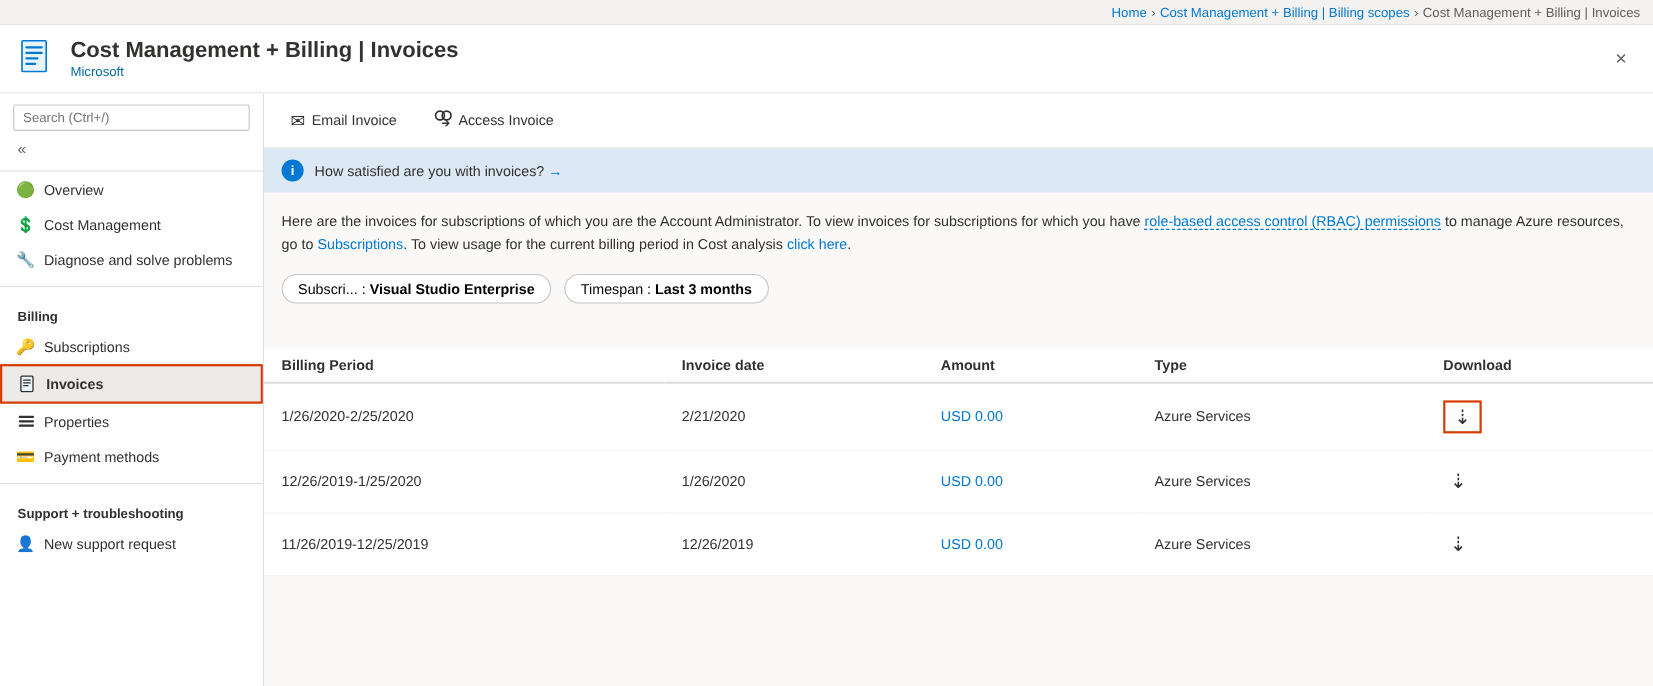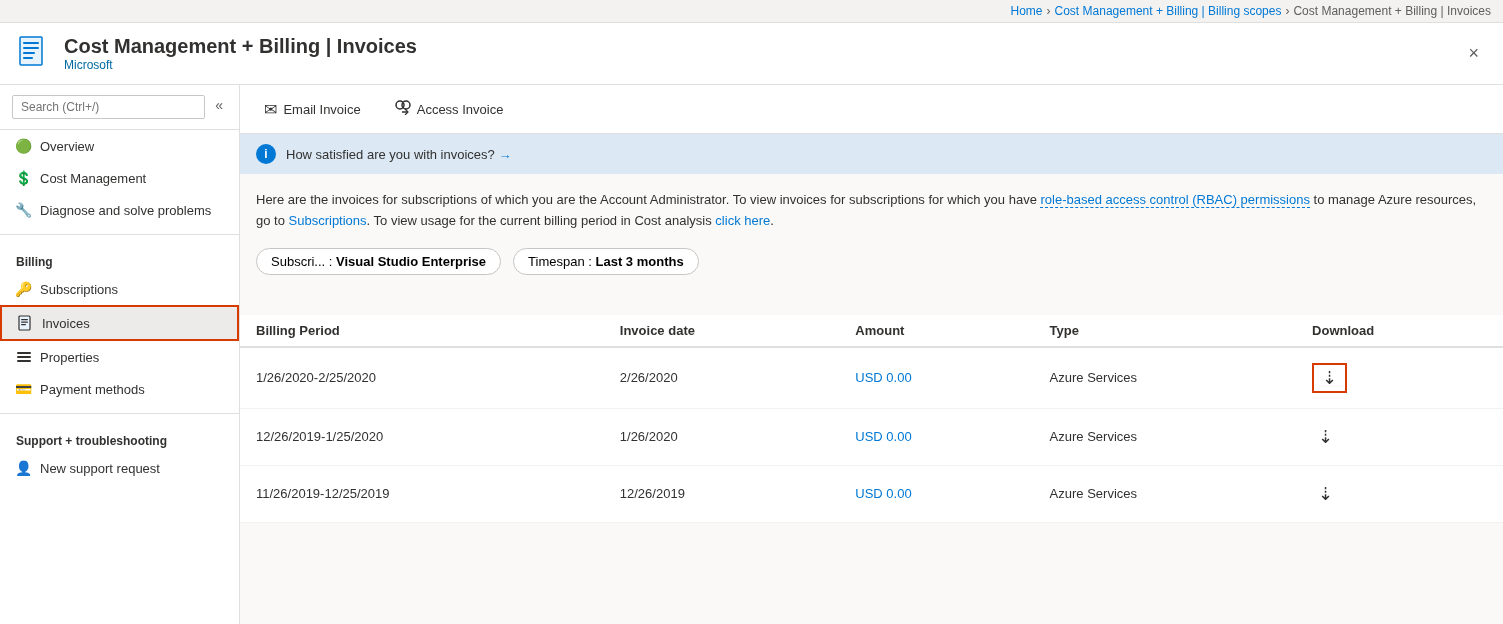--- a/index.html
+++ b/index.html
@@ -68,20 +68,21 @@
       background: #fff;
       overflow-y: auto;
       padding-bottom: 20px;
     }
     .sidebar-search {
       padding: 10px 12px;
       border-bottom: 1px solid #e1dfdd;
       display: flex;
       align-items: flex-start;
       gap: 6px;
+      flex-direction: column;
     }
     .sidebar-search input {
       border: 1px solid #c8c6c4;
       border-radius: 2px;
       padding: 4px 8px;
       font-size: 12px;
       width: 100%;
       color: #605e5c;
     }
     .sidebar-collapse-btn {
@@ -105,21 +106,21 @@
       gap: 8px;
       padding: 8px 16px;
       cursor: pointer;
       color: #323130;
       font-size: 13px;
       text-decoration: none;
     }
     .sidebar-item.active {
       background: #edebe9;
       border: 2px solid #d83b01;
-      font-weight: 400;
+      font-weight: 700;
     }
     .sidebar-item-icon {
       width: 16px;
       height: 16px;
       display: flex;
       align-items: center;
       justify-content: center;
       font-size: 14px;
     }
     .sidebar-divider { border: none; border-top: 1px solid #e1dfdd; margin: 8px 0; }
@@ -392,21 +393,21 @@
             <th>Billing Period</th>
             <th>Invoice date</th>
             <th>Amount</th>
             <th>Type</th>
             <th>Download</th>
           </tr>
         </thead>
         <tbody>
           <tr>
             <td>1/26/2020-2/25/2020</td>
-            <td>2/26/2020</td>
+            <td>2/21/2020</td>
             <td><a href="#" class="amount-link">USD 0.00</a></td>
             <td>Azure Services</td>
             <td>
               <button class="download-btn highlighted">
                 ⇣
               </button>
             </td>
           </tr>
           <tr>
             <td>12/26/2019-1/25/2020</td>

